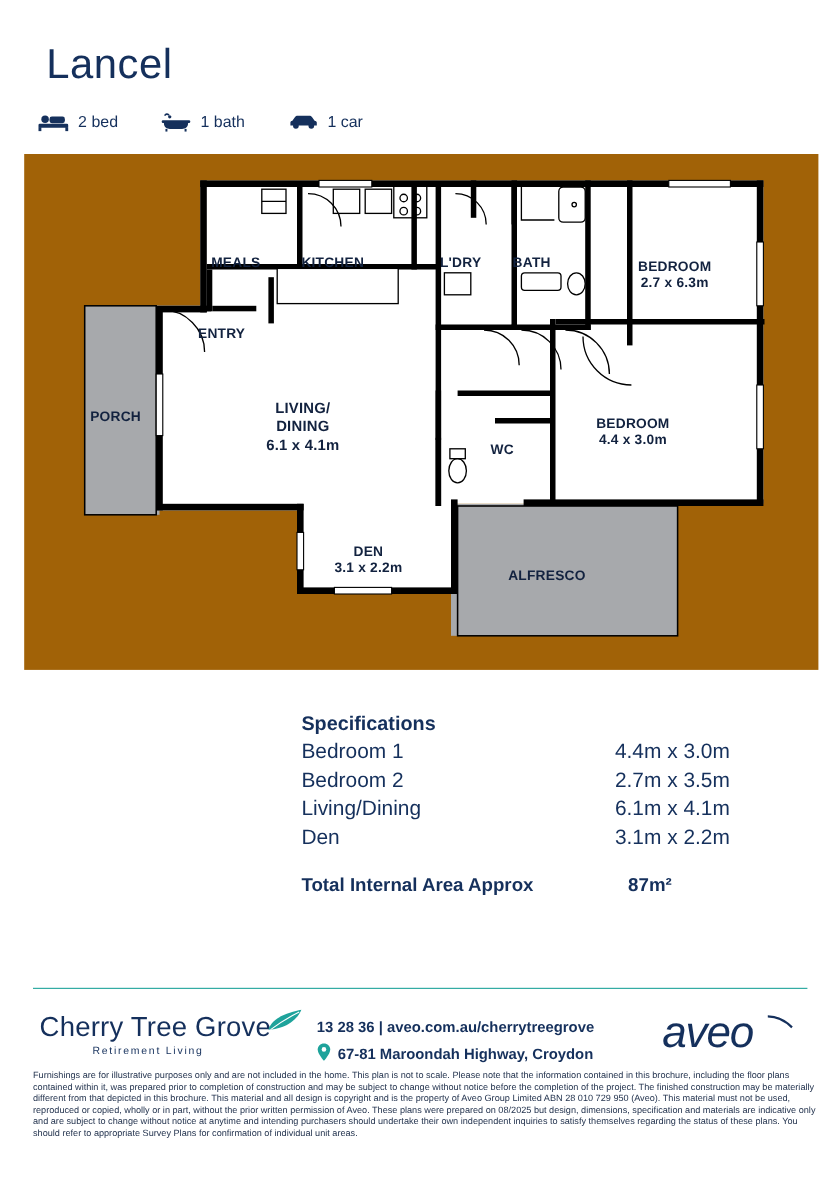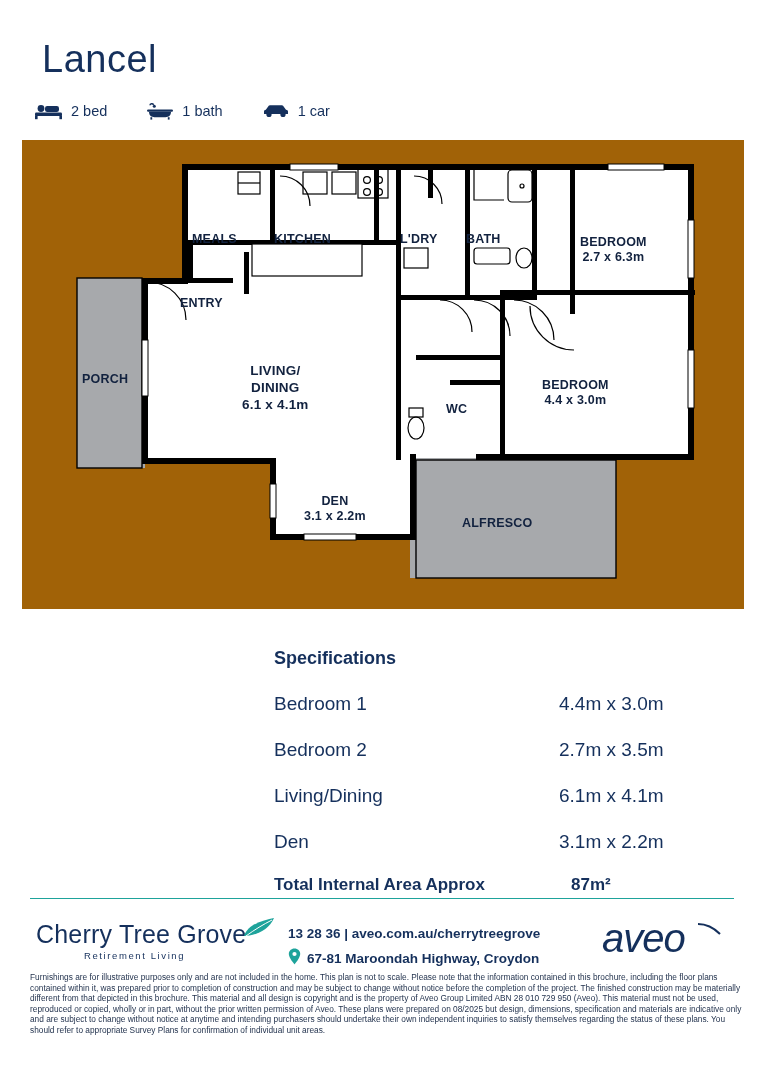--- a/index.html
+++ b/index.html
@@ -65,21 +65,21 @@
   .spec-block { position: absolute; left: 274px; top: 648px; width: 430px; }
   .spec-title { font-size: 18px; font-weight: 700; color: #15305c; margin-bottom: 4px; }
   .spec-line {
     display: flex;
     align-items: baseline;
     font-size: 19px;
     font-weight: 400;
     color: #15305c;
     margin-top: 4px;
   }
-  .spec-name { width: 285px; margin-top: 20px; }
+  .spec-name { width: 285px; }
   .spec-val { }
   .total-line {
     display: flex;
     align-items: baseline;
     margin-top: 22px;
     font-size: 17px;
     font-weight: 700;
     color: #15305c;
     gap: 12px;
   }

